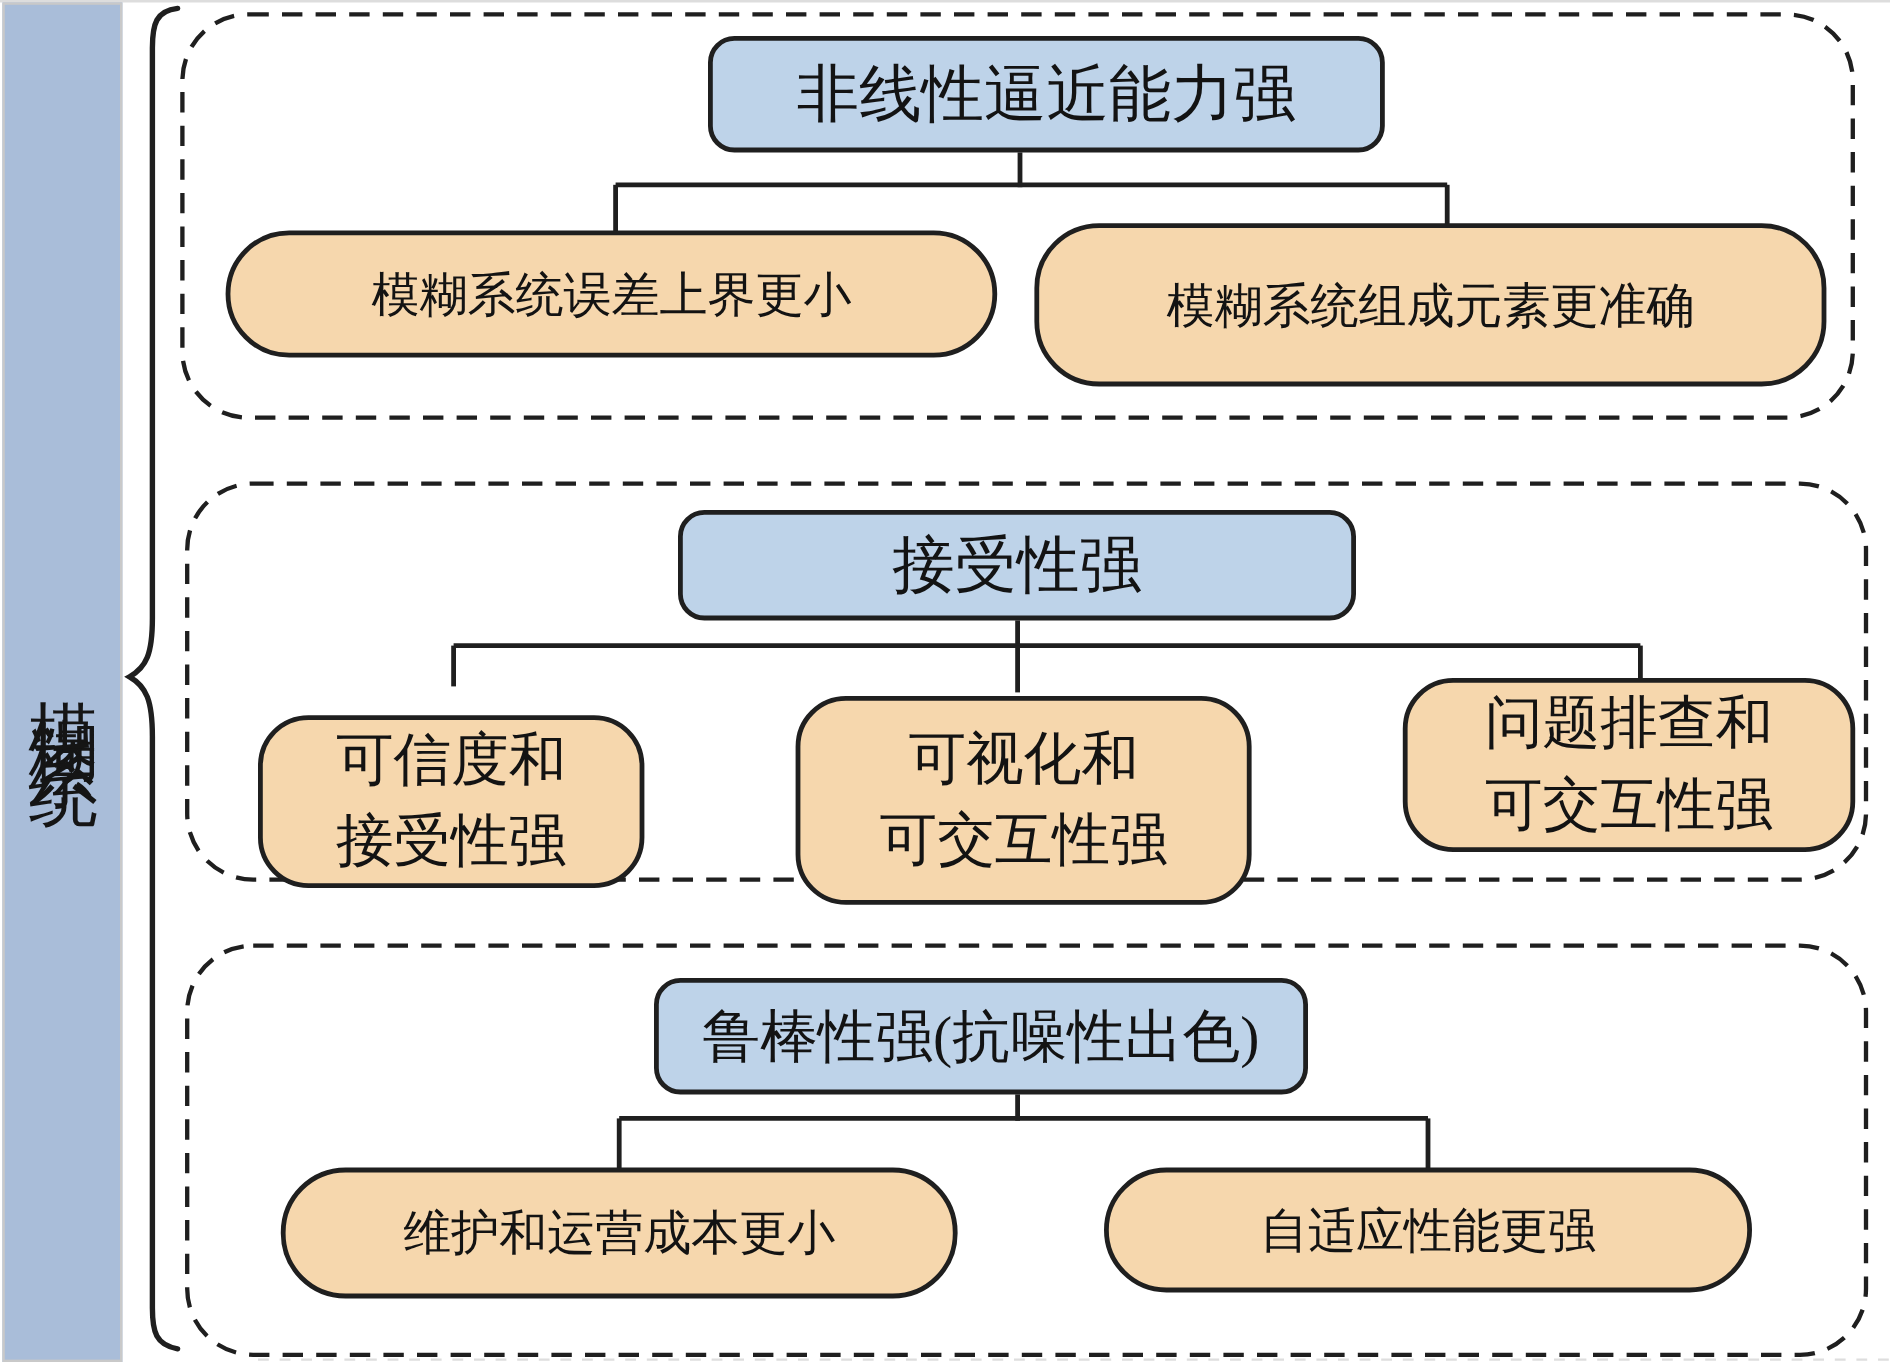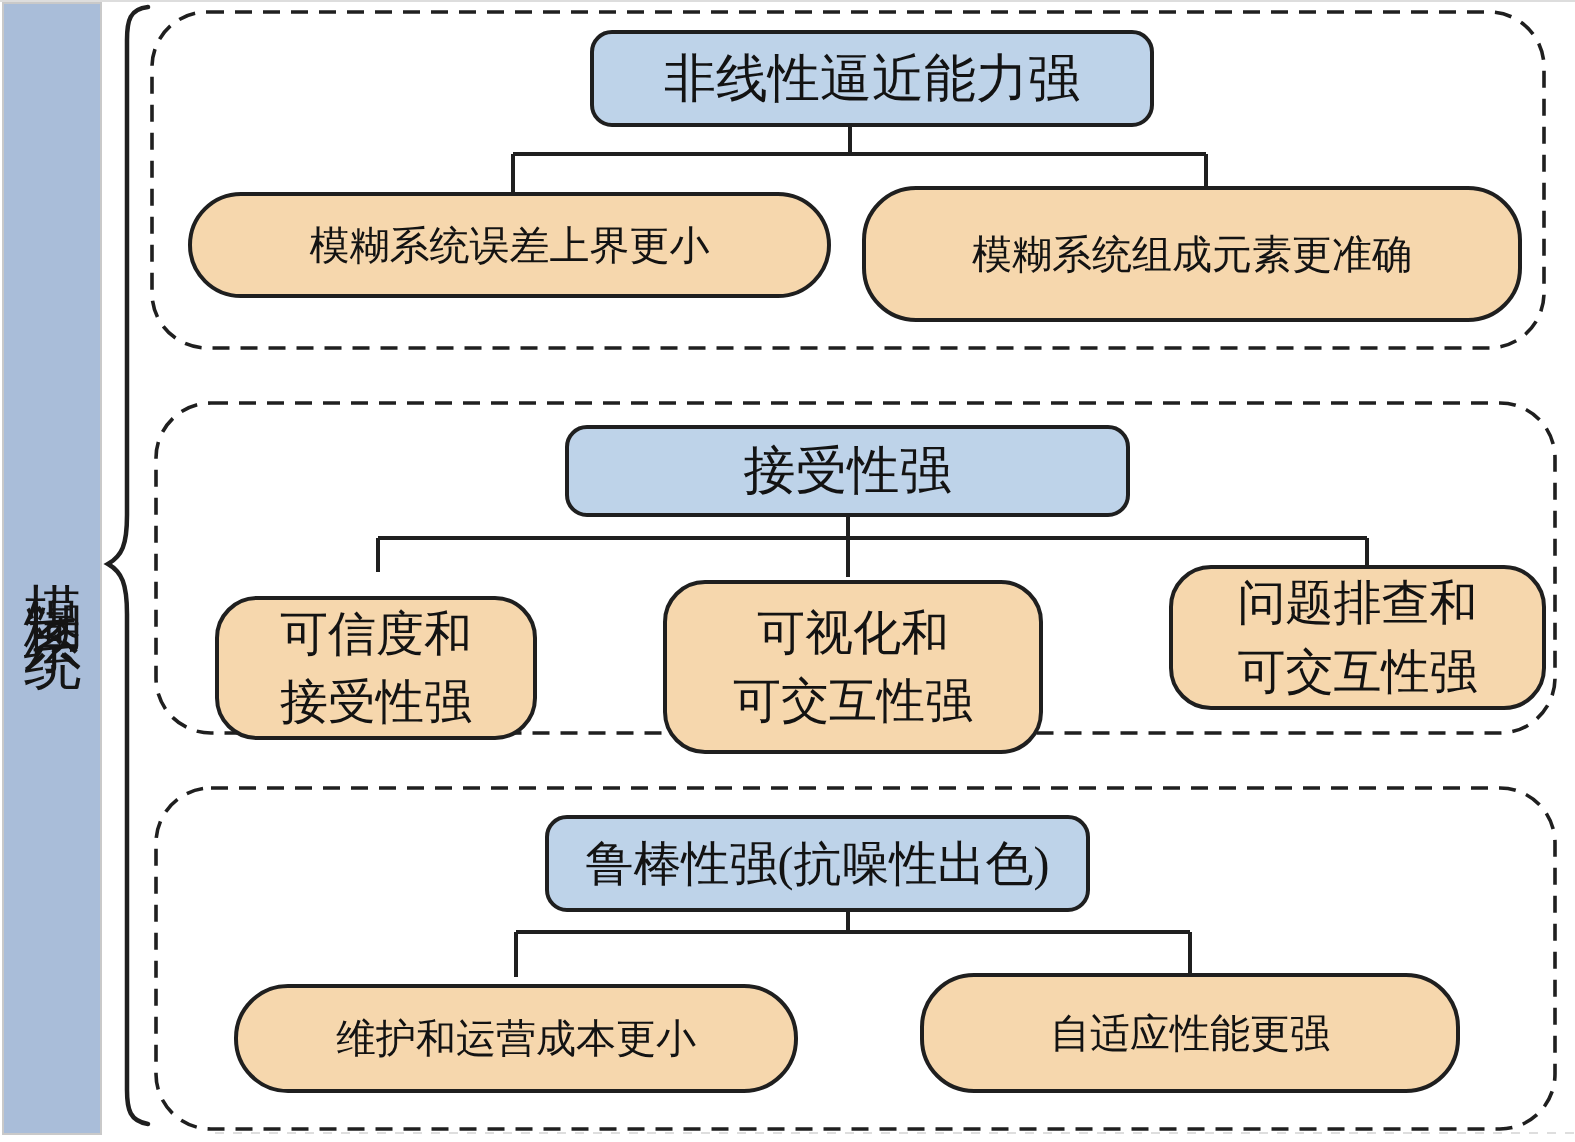--- a/index.html
+++ b/index.html
@@ -99,16 +99,16 @@
 
   <div class="node blue" style="left:565px; top:425px; width:565px; height:92px;">接受性强</div>
   <div class="node orange two-line" style="left:215px; top:568px; width:322px; height:144px;margin-top:28px;">可信度和
 接受性强</div>
   <div class="node orange two-line" style="left:663px; top:580px; width:380px; height:174px;">可视化和
 可交互性强</div>
   <div class="node orange two-line" style="left:1169px; top:565px; width:377px; height:145px;">问题排查和
 可交互性强</div>
 
   <div class="node blue small" style="left:545px; top:815px; width:545px; height:97px;">鲁棒性强(抗噪性出色)</div>
-  <div class="node orange" style="left:234px; top:973px; width:564px; height:109px;margin-top:11px;">维护和运营成本更小</div>
-  <div class="node orange" style="left:920px; top:973px; width:540px; height:120px;">自适应性能更强</div>
+  <div class="node orange" style="left:234px; top:973px; width:564px; height:109px;">维护和运营成本更小</div>
+  <div class="node orange" style="left:920px; top:973px; width:540px; height:104px;">自适应性能更强</div>
 
 </div>
 
 </body></html>

